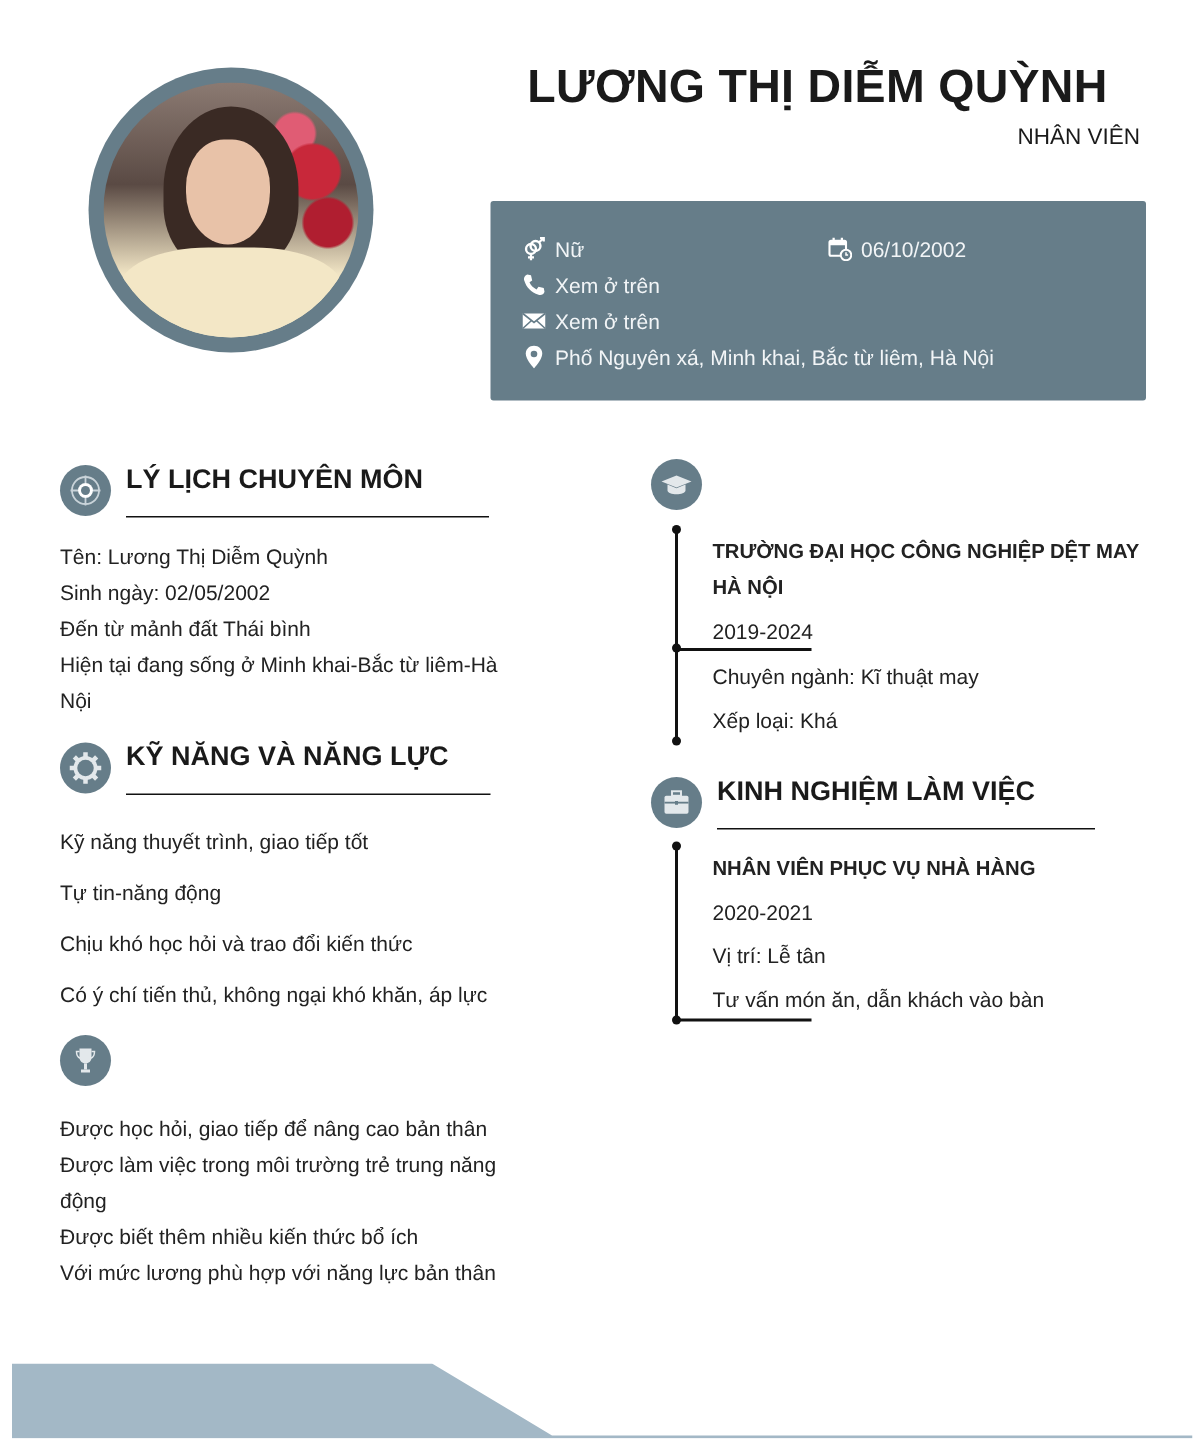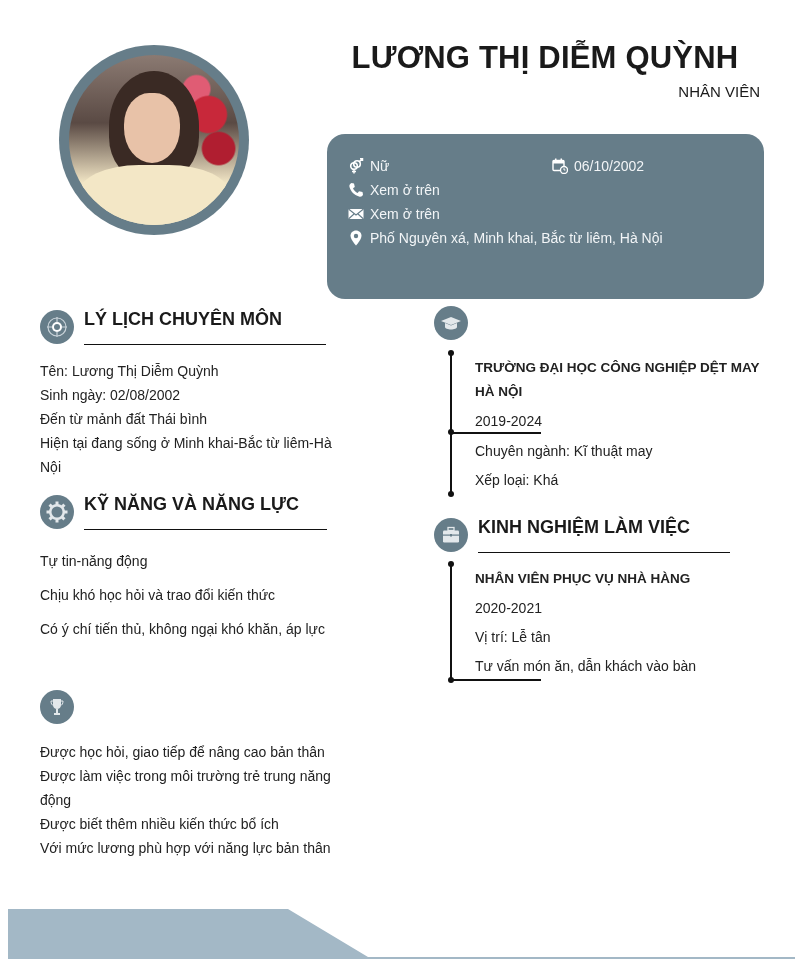--- a/index.html
+++ b/index.html
@@ -15,21 +15,21 @@
                 radial-gradient(circle at 75% 20%, #e05c74 0 7%, transparent 8%),
                 linear-gradient(180deg, #8b7a72 0%, #5a4a44 40%, #f0e4c4 75%, #f2e8c8 100%); }
   .face { position:absolute; left:55px; top:38px; width:56px; height:70px; border-radius:45% 45% 50% 50%; background:#e8c2a8; }
   .hair { position:absolute; left:40px; top:16px; width:90px; height:110px; border-radius:50% 50% 40% 40%; background:#3a2a24; }
   .bow { position:absolute; left:10px; top:110px; width:150px; height:70px; border-radius:40% 40% 0 0; background:#f3e7c6; }
 
   
   .name { left:330px; top:40px; width:430px; text-align:center; font-size:31px; font-weight:bold; letter-spacing:0.2px; }
   .role { left:330px; top:83px; width:430px; text-align:right; font-size:15px; }
 
-  .info-card { left:327px; top:134px; width:437px; height:165px; background:#667d89; border-radius:18px; color:#fff; }
+  .info-card { left:327px; top:134px; width:437px; height:133px; background:#667d89; border-radius:2px; color:#fff; }
   .info-row { position:absolute; display:flex; align-items:center; font-size:14px; color:#f2f5f7; }
   .info-row svg { width:16px; height:16px; margin-right:6px; fill:#fff; flex:none; }
 
   
   .sec-head { position:absolute; display:flex; align-items:center; }
   .sec-icon { width:34px; height:34px; border-radius:50%; background:#667d89; display:flex; align-items:center; justify-content:center; flex:none; }
   .sec-icon svg { width:22px; height:22px; }
   .sec-title { font-size:18px; font-weight:bold; margin-left:10px; padding-bottom:14px; border-bottom:1.5px solid #111; }
 
   .txt { position:absolute; font-size:14px; line-height:24px; color:#222; }
@@ -104,21 +104,21 @@
         <circle cx="11" cy="11" r="9" fill="none" stroke="#c9d3d9" stroke-width="1.2"></circle>
         <circle cx="11" cy="11" r="5" fill="#fff"></circle>
         <circle cx="11" cy="11" r="3" fill="#667d89"></circle>
         <path d="M11 1 V6 M11 16 V21 M1 11 H6 M16 11 H21" stroke="#c9d3d9" stroke-width="1.2"></path>
       </svg>
   </div>
   <span class="sec-title" style="padding-right:44px;">LÝ LỊCH CHUYÊN MÔN</span>
 </div>
 <div class="txt" style="left:40px;top:359px;">
   <div>Tên: Lương Thị Diễm Quỳnh</div>
-  <div>Sinh ngày: 02/08/2002</div>
+  <div>Sinh ngày: 02/05/2002</div>
   <div>Đến từ mảnh đất Thái bình</div>
   <div>Hiện tại đang sống ở Minh khai-Bắc từ liêm-Hà</div>
   <div>Nội</div>
 </div>
 
 <div class="sec-head" style="left:40px;top:494px;">
   <div class="sec-icon">
     <svg viewBox="0 0 22 22">
         <g fill="#e3e8eb">
           <circle cx="11" cy="11" r="8"></circle>
@@ -130,20 +130,21 @@
           <rect x="9.5" y="0.5" width="3" height="4" transform="rotate(-45 11 11)"></rect>
           <rect x="9.5" y="17.5" width="3" height="4" transform="rotate(45 11 11)"></rect>
           <rect x="9.5" y="17.5" width="3" height="4" transform="rotate(-45 11 11)"></rect>
         </g>
         <circle cx="11" cy="11" r="5.5" fill="#667d89"></circle>
       </svg>
   </div>
   <span class="sec-title" style="padding-right:28px;">KỸ NĂNG VÀ NĂNG LỰC</span>
 </div>
 <div class="txt" style="left:40px;top:544px;line-height:34px;">
+  <div>Kỹ năng thuyết trình, giao tiếp tốt</div>
   <div>Tự tin-năng động</div>
   <div>Chịu khó học hỏi và trao đổi kiến thức</div>
   <div>Có ý chí tiến thủ, không ngại khó khăn, áp lực</div>
 </div>
 
 <div class="sec-head" style="left:40px;top:690px;">
   <div class="sec-icon">
     <svg viewBox="0 0 22 22">
         <path d="M7 3 H15 V9 C15 11.5 13 13 11 13 C9 13 7 11.5 7 9 Z" fill="#e3e8eb"></path>
         <rect x="10" y="13" width="2" height="4" fill="#e3e8eb"></rect>

